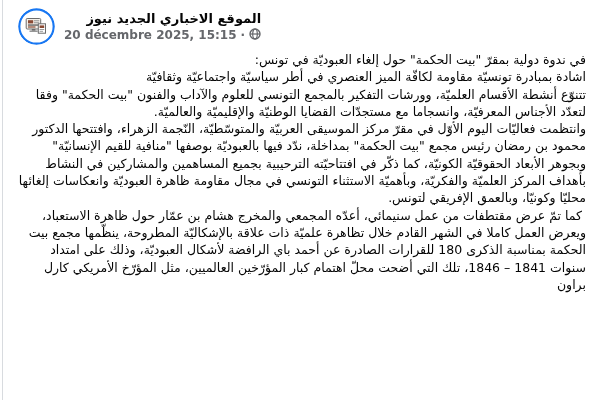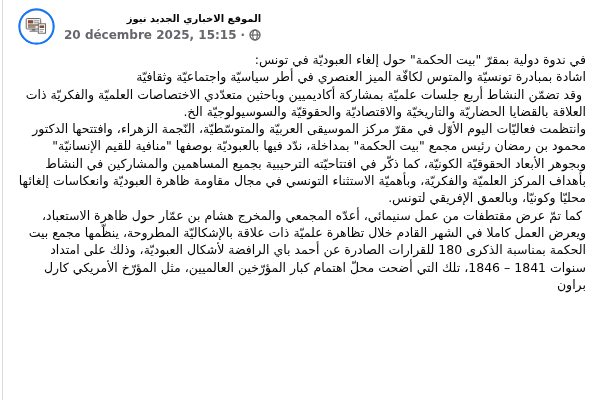--- a/index.html
+++ b/index.html
@@ -19,26 +19,26 @@
   .post-header {
     display:flex; align-items:center; gap:9px;
     padding:8px 14px 3px 18px;
   }
   .avatar {
     width:37px; height:37px; border-radius:50%;
     flex:0 0 auto; display:block;
   }
   .header-meta { display:flex; flex-direction:column; min-width:0; }
   .page-name {
-    font-size:10px; font-weight:bold; color:#050505;
+    font-size:13px; font-weight:bold; color:#050505;
     line-height:16px; direction:rtl; unicode-bidi:isolate;
     cursor:pointer;
   }
   .post-sub {
-    display:flex; align-items:center; gap:4px;
+    display:flex; align-items:flex-start; gap:4px;
     font-size:12px; font-weight:600; color:#65676b;
     line-height:15px; margin-top:1px;
   }
   .globe { display:inline-flex; align-items:center; }
   .post-body {
     direction:rtl; text-align:right;
     padding:3px 14px 0 14px;
     font-size:12.5px; line-height:17.3px;
     color:#050505;
   }
@@ -80,18 +80,18 @@
             <ellipse cx="6" cy="6" rx="2.3" ry="5" fill="none" stroke="#65676b" stroke-width="1.2"></ellipse>
             <line x1="1" y1="6" x2="11" y2="6" stroke="#65676b" stroke-width="1.2"></line>
           </svg>
         </span>
       </div>
     </div>
   </div>
 
   <div class="post-body" dir="rtl">
     <p>في ندوة دولية بمقرّ "بيت الحكمة" حول إلغاء العبوديّة في تونس:</p>
-    <p>اشادة بمبادرة تونسيّة والمتوس لكافّة الميز العنصري في أطر سياسيّة واجتماعيّة وثقافيّة</p>
-    <p>&nbsp;وقد تضمّن النشاط أربع جلسات علميّة بمشاركة أكاديميين وباحثين متعدّدي الاختصاصات العلميّة والفكريّة ذات العلاقة بالقضايا الحضاريّة والتاريخيّة والاقتصاديّة والحقوقيّة والسوسيولوجيّة الخ.</p>
+    <p>اشادة بمبادرة تونسيّة مقاومة لكافّة الميز العنصري في أطر سياسيّة واجتماعيّة وثقافيّة</p>
+    <p>تتنوّع أنشطة الأقسام العلميّة، وورشات التفكير بالمجمع التونسي للعلوم والآداب والفنون "بيت الحكمة" وفقا لتعدّد الأجناس المعرفيّة، وانسجاما مع مستجدّات القضايا الوطنيّة والإقليميّة والعالميّة.</p>
     <p>وانتظمت فعاليّات اليوم الأوّل في مقرّ مركز الموسيقى العربيّة والمتوسّطيّة، النّجمة الزهراء، وافتتحها الدكتور محمود بن رمضان رئيس مجمع "بيت الحكمة" بمداخلة، ندّد فيها بالعبوديّة بوصفها "منافية للقيم الإنسانيّة" وبجوهر الأبعاد الحقوقيّة الكونيّة، كما ذكّر في افتتاحيّته الترحيبية بجميع المساهمين والمشاركين في النشاط بأهداف المركز العلميّة والفكريّة، وبأهميّة الاستثناء التونسي في مجال مقاومة ظاهرة العبوديّة وانعكاسات إلغائها محليّا وكونيّا، وبالعمق الإفريقي لتونس.</p>
     <p>&nbsp;كما تمّ عرض مقتطفات من عمل سنيمائي، أعدّه المجمعي والمخرج هشام بن عمّار حول ظاهرة الاستعباد، ويعرض العمل كاملا في الشهر القادم خلال تظاهرة علميّة ذات علاقة بالإشكاليّة المطروحة، ينظّمها مجمع بيت الحكمة بمناسبة الذكرى 180 للقرارات الصادرة عن أحمد باي الرافضة لأشكال العبوديّة، وذلك على امتداد سنوات 1841 – 1846، تلك التي أضحت محلّ اهتمام كبار المؤرّخين العالميين، مثل المؤرّخ الأمريكي كارل براون</p>
   </div>
 </div>
 
 </body></html>

